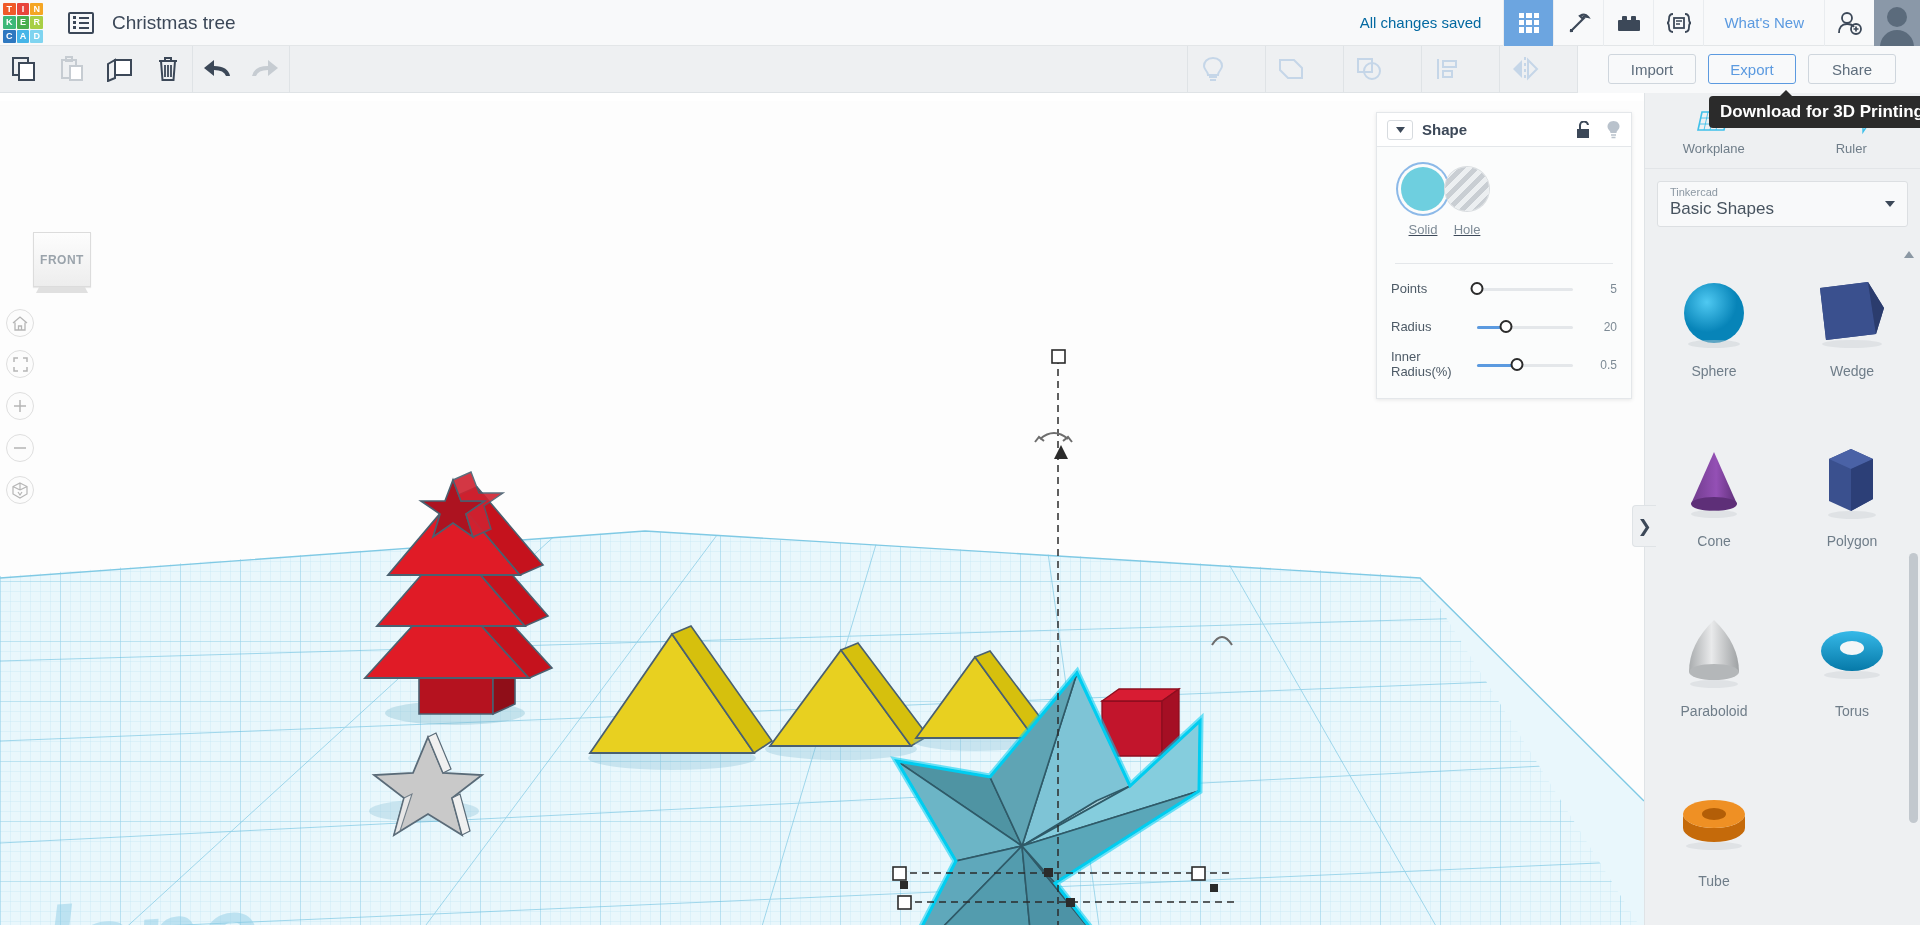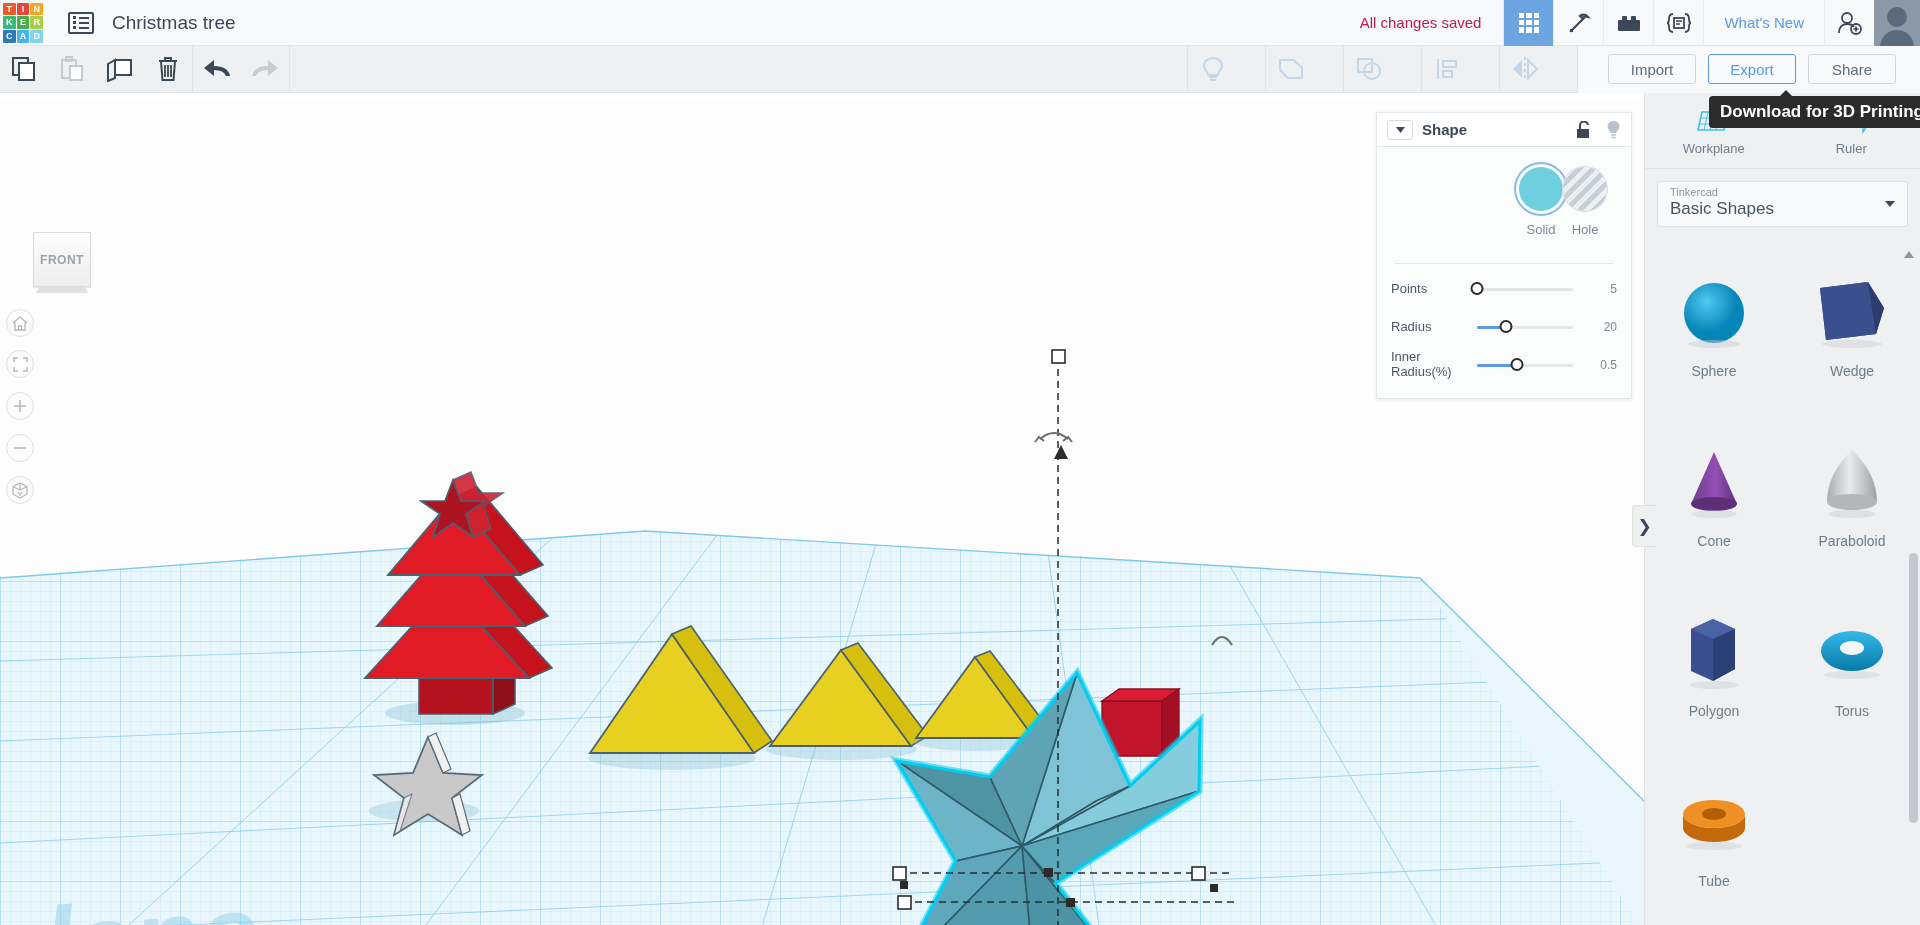--- a/index.html
+++ b/index.html
@@ -31,21 +31,21 @@
     border: 2px solid #3c4858; border-radius: 2px;
     display: flex; flex-direction: column; justify-content: center;
     gap: 2px; padding: 0 3px;
   }
   .doc-icon span { display: flex; align-items: center; gap: 3px; }
   .doc-icon b { width: 3px; height: 3px; background: #3c4858; display: block; }
   .doc-icon u { flex: 1; height: 2px; background: #3c4858; display: block; }
   .proj-title { margin-left: 18px; font-size: 19px; color: #3c4858; font-weight: 400; }
 
   .topbar-right { margin-left: auto; display: flex; align-items: center; height: 46px; }
-  .saved-text { font-size: 15px; color: #be185d; padding-right: 22px; }
+  .saved-text { font-size: 15px; color: #0369a1; padding-right: 22px; }
   .tb-btn {
     width: 50px; height: 46px; display: flex; align-items: center; justify-content: center;
     border-left: 1px solid #e9ecef; cursor: pointer;
   }
   .tb-btn.active { background: #6ca5e0; }
   .grid9 { display: grid; grid-template-columns: repeat(3,1fr); grid-template-rows: repeat(3,1fr);
     gap: 2px; width: 20px; height: 20px; }
   .grid9 s { background: #fff; display: block; }
   .whatsnew { font-size: 15px; color: #5b9ae0; padding: 0 20px; height: 46px;
     display: flex; align-items: center; border-left: 1px solid #e9ecef; cursor: pointer; }
@@ -116,21 +116,21 @@
   }
   .sp-head { height: 34px; display:flex; align-items:center; padding: 0 10px;
     border-bottom: 1px solid #e4e7ea; background:#fff; }
   .sp-caret {
     width:26px; height:20px; border:1px solid #d7dbdf; border-radius:3px; background:#fff;
     display:flex; align-items:center; justify-content:center; cursor:pointer;
   }
   .sp-title { font-size:15px; font-weight:bold; color:#3c4858; margin-left:9px; }
   .sp-head-icons { margin-left:auto; display:flex; gap:14px; align-items:center; }
   .sp-body { padding: 16px 14px 14px; }
-  .swatches { display:flex; justify-content:flex-end; padding: 4px 10px 0; }
+  .swatches { display:flex; justify-content:flex-start; padding: 4px 10px 0; text-decoration: underline; }
   .sw { text-align:center; cursor:pointer; }
   .sw .disc { width:44px; height:44px; border-radius:50%; margin:0 auto; }
   .sw.solid .disc { background:#6ecfdf; box-shadow: 0 0 0 3px #fbfcfc, 0 0 0 5px #8cb9e8; }
   .sw.hole .disc {
     background: repeating-linear-gradient(135deg,#c9ced3 0 5px,#eceff1 5px 10px);
     box-shadow: 0 0 0 1px #d9dde0;
   }
   .sw label { display:block; margin-top:11px; font-size:13px; color:#7d8a95; }
   .sp-divider { height:1px; background:#e4e7ea; margin: 26px 4px 6px; }
   .prow { display:flex; align-items:center; height: 38px; }
@@ -682,46 +682,46 @@
             <ellipse cx="37" cy="58" rx="23" ry="7" fill="#5e2f78"></ellipse>
             <ellipse cx="37" cy="68" rx="23" ry="4" fill="#c8ced3" opacity=".4"></ellipse>
           </svg>
         </div>
         <div class="cap">Cone</div>
       </div>
 
 
       <div class="lib-item">
         <div class="thumb">
+          <svg width="74" height="80" viewBox="0 0 74 80">
+            <path d="M14 16 L36 6 L58 16 L58 56 L36 68 L14 58 Z" fill="#3a508e"></path>
+            <path d="M14 16 L36 26 L58 16 L36 6 Z" fill="#4a62a6"></path>
+            <path d="M36 26 L58 16 L58 56 L36 68 Z" fill="#2c3f77"></path>
+            <ellipse cx="37" cy="72" rx="24" ry="4" fill="#c8ced3" opacity=".4"></ellipse>
+          </svg>
+        </div>
+        <div class="cap">Polygon</div>
+      </div>
+
+      <div class="lib-item">
+        <div class="thumb">
           <svg width="74" height="78" viewBox="0 0 74 78">
             <defs>
                 <linearGradient id="gPara" x1="0" y1="0" x2="1" y2="0">
                   <stop offset="0%" stop-color="#a9acae"></stop>
                   <stop offset="45%" stop-color="#e9eaeb"></stop>
                   <stop offset="100%" stop-color="#9ea1a3"></stop>
                 </linearGradient>
               </defs>
             <path d="M37 6 Q62 30 62 58 Q37 68 12 58 Q12 30 37 6 Z" fill="url(#gPara)"></path>
             <ellipse cx="37" cy="58" rx="25" ry="8" fill="#b4b7b9"></ellipse>
             <ellipse cx="37" cy="70" rx="24" ry="4" fill="#c8ced3" opacity=".4"></ellipse>
           </svg>
         </div>
         <div class="cap">Paraboloid</div>
-      </div>
-
-      <div class="lib-item">
-        <div class="thumb">
-          <svg width="74" height="80" viewBox="0 0 74 80">
-            <path d="M14 16 L36 6 L58 16 L58 56 L36 68 L14 58 Z" fill="#3a508e"></path>
-            <path d="M14 16 L36 26 L58 16 L36 6 Z" fill="#4a62a6"></path>
-            <path d="M36 26 L58 16 L58 56 L36 68 Z" fill="#2c3f77"></path>
-            <ellipse cx="37" cy="72" rx="24" ry="4" fill="#c8ced3" opacity=".4"></ellipse>
-          </svg>
-        </div>
-        <div class="cap">Polygon</div>
       </div>
 
       <div class="lib-item">
         <div class="thumb">
           <svg width="78" height="60" viewBox="0 0 78 60">
             <defs>
                 <linearGradient id="gTor" x1="0" y1="0" x2="0" y2="1">
                   <stop offset="0%" stop-color="#36b9e8"></stop>
                   <stop offset="100%" stop-color="#0679a8"></stop>
                 </linearGradient>

